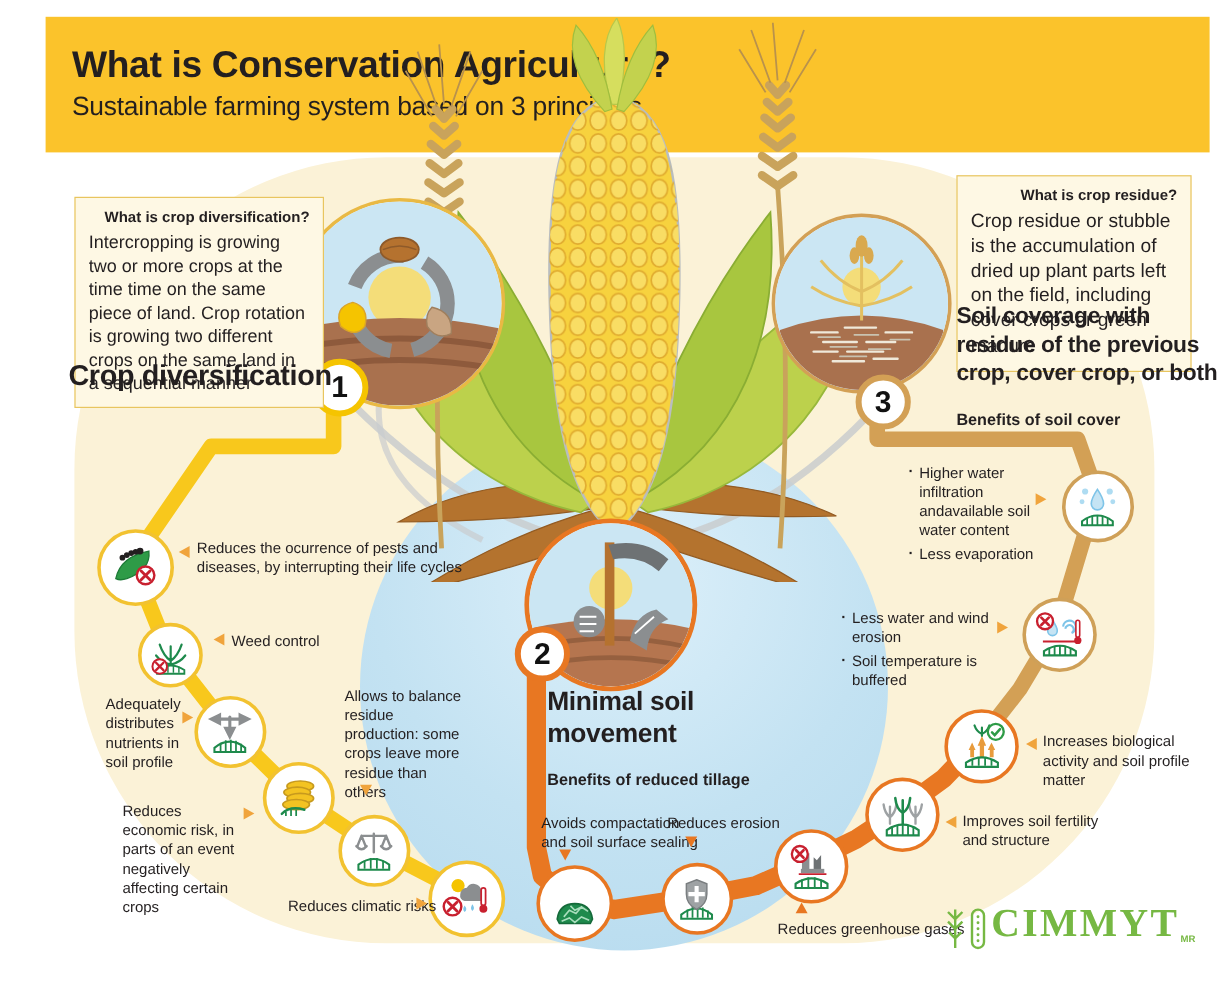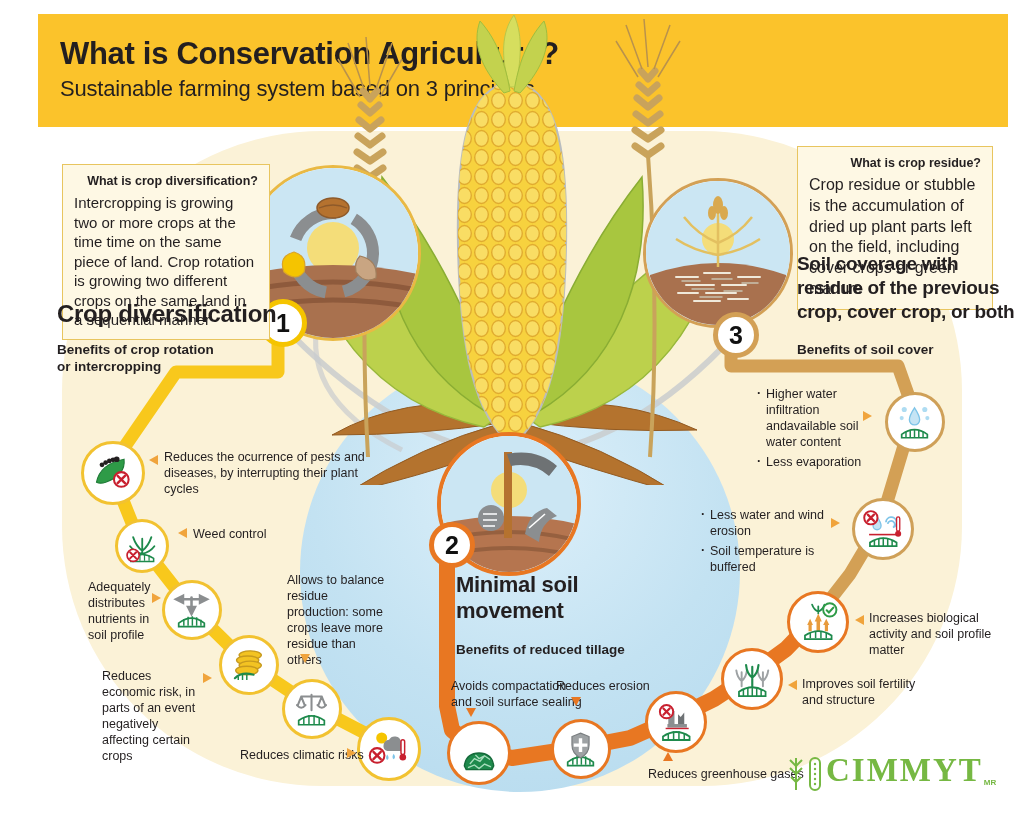--- a/index.html
+++ b/index.html
@@ -197,21 +197,20 @@
     <div class="t">What is crop diversification?</div>
     <div class="b">Intercropping is growing two or more crops at the time time on the same piece of land. Crop rotation is growing two different crops on the same land in a sequential manner</div>
   </div>
 
   <div class="abs infobox" style="left:797px;top:146px;width:172px">
     <div class="t">What is crop residue?</div>
     <div class="b" style="font-size:16px">Crop residue or stubble is the accumulation of dried up plant parts left on the field, including cover crops or green manure</div>
   </div>
 
   <div class="abs h-big" style="left:57px;top:300px;font-size:24px">Crop diversification</div>
-  <div class="abs h-sub" style="left:57px;top:342px;width:170px">Benefits of crop rotation or intercropping</div>
 
   <div class="abs h-big" style="left:456px;top:572px;font-size:22px;width:160px;line-height:1.2">Minimal soil movement</div>
   <div class="abs h-sub" style="left:456px;top:642px;width:200px">Benefits of reduced tillage</div>
 
   <div class="abs h-big" style="left:797px;top:252px;font-size:19px;width:218px;line-height:1.25">Soil coverage with residue of the previous crop, cover crop, or both</div>
   <div class="abs h-sub" style="left:797px;top:342px;width:180px">Benefits of soil cover</div>
 
   <div class="abs node y" style="left:81px;top:441px;width:58px;height:58px">
     <svg viewBox="0 0 48 48">
       <path d="M6 34 Q10 14 36 9 Q38 26 16 34 Q10 36 6 34Z" fill="#2E9B47" stroke="#1E7A37" stroke-width="1.2"></path>
@@ -363,21 +362,21 @@
       <circle cx="40.8" cy="29" r="3.4" fill="#C8202F"></circle>
       <path d="M8 30 H42" stroke="#C8202F" stroke-width="1.8"></path>
       <path d="M9 39 q15 -10 30 0 v4 H9Z" fill="#fff" stroke="#1E8A4C" stroke-width="2"></path>
       <path d="M14 36 v7 M19 34 v9 M24 33.5 v9.5 M29 34 v9 M34 36 v7" stroke="#1E8A4C" stroke-width="1.7"></path>
       <circle cx="10" cy="11" r="7.5" fill="#fff" stroke="#C8202F" stroke-width="2.2"></circle>
       <path d="M6.5 7.5 l7 7 M13.5 7.5 l-7 7" stroke="#C8202F" stroke-width="2.5" stroke-linecap="round"></path>
     </svg>
   </div>
 
   <div class="abs tri l" style="left:149px;top:455px;--c:#F0A43C"></div>
-  <div class="abs lbl" style="left:164px;top:449px;width:222px">Reduces the ocurrence of pests and diseases, by interrupting their plant cycles</div>
+  <div class="abs lbl" style="left:164px;top:449px;width:222px">Reduces the ocurrence of pests and diseases, by interrupting their life cycles</div>
 
   <div class="abs tri l" style="left:178px;top:528px;--c:#F0A43C"></div>
   <div class="abs lbl" style="left:193px;top:526px;width:120px">Weed control</div>
 
   <div class="abs tri r" style="left:152px;top:593px;--c:#F0A43C"></div>
   <div class="abs lbl" style="left:88px;top:579px;width:64px">Adequately distributes nutrients in soil profile</div>
 
   <div class="abs tri r" style="left:203px;top:673px;--c:#F0A43C"></div>
   <div class="abs lbl" style="left:102px;top:668px;width:100px">Reduces economic risk, in parts  of an event negatively affecting certain crops</div>
 

